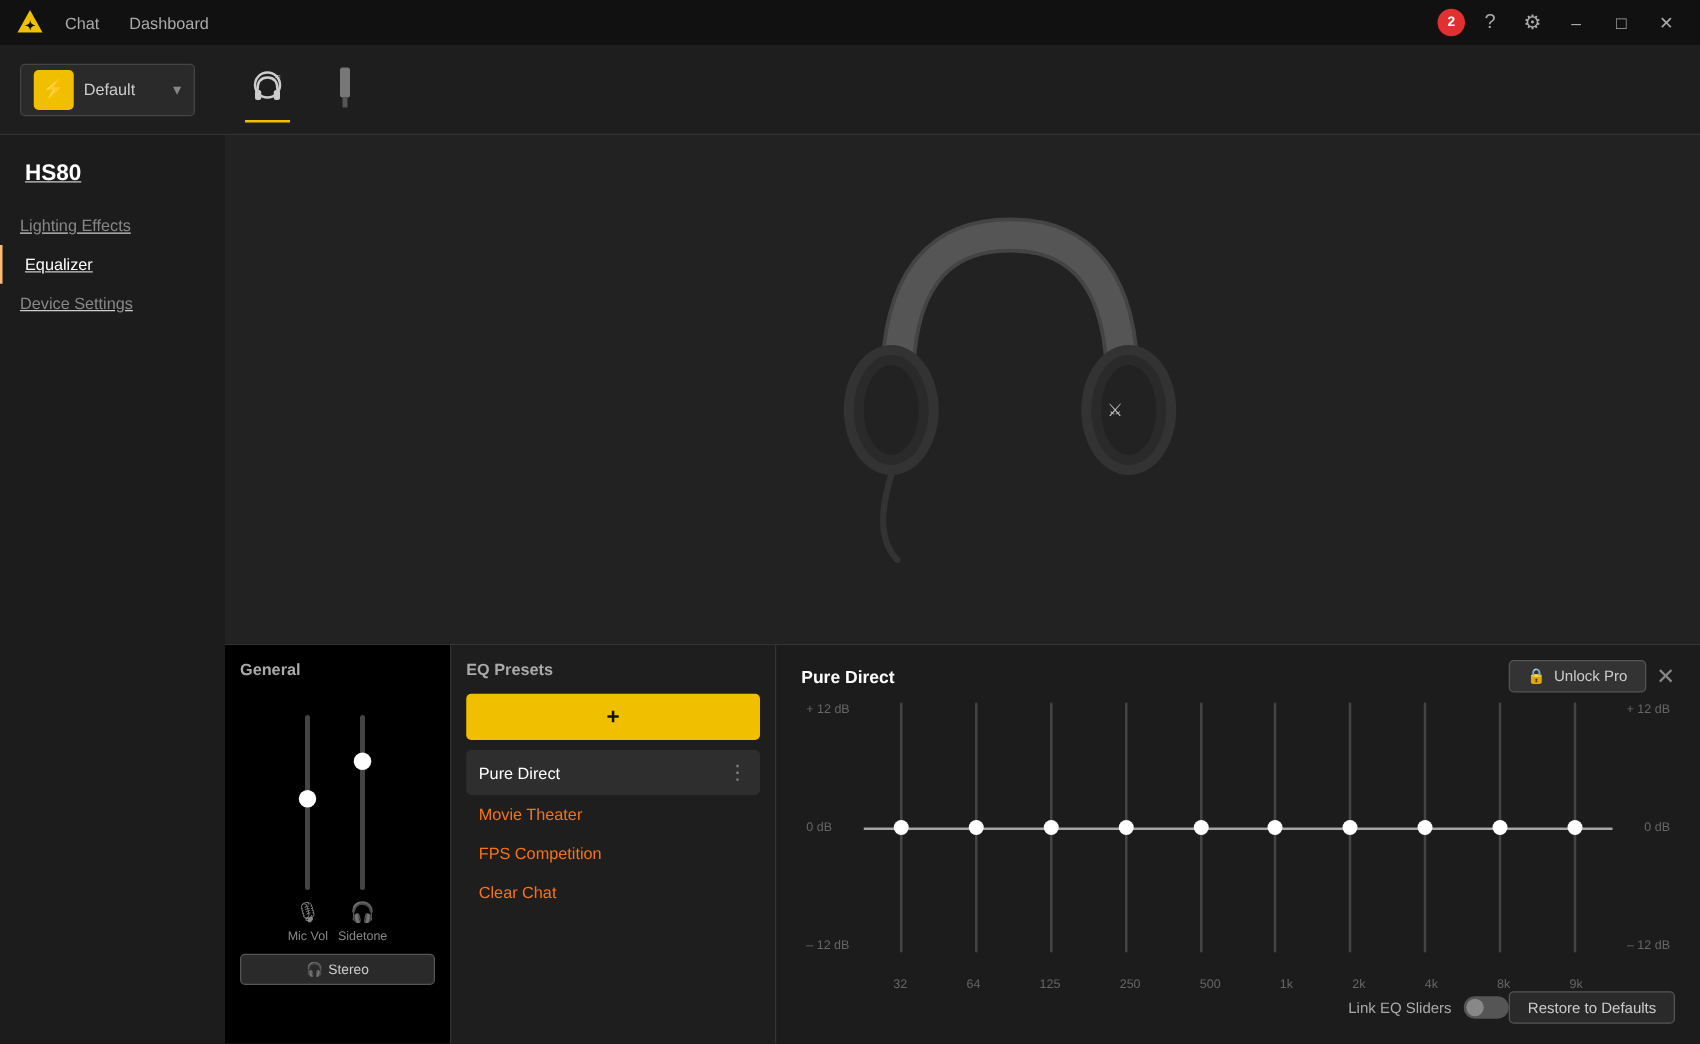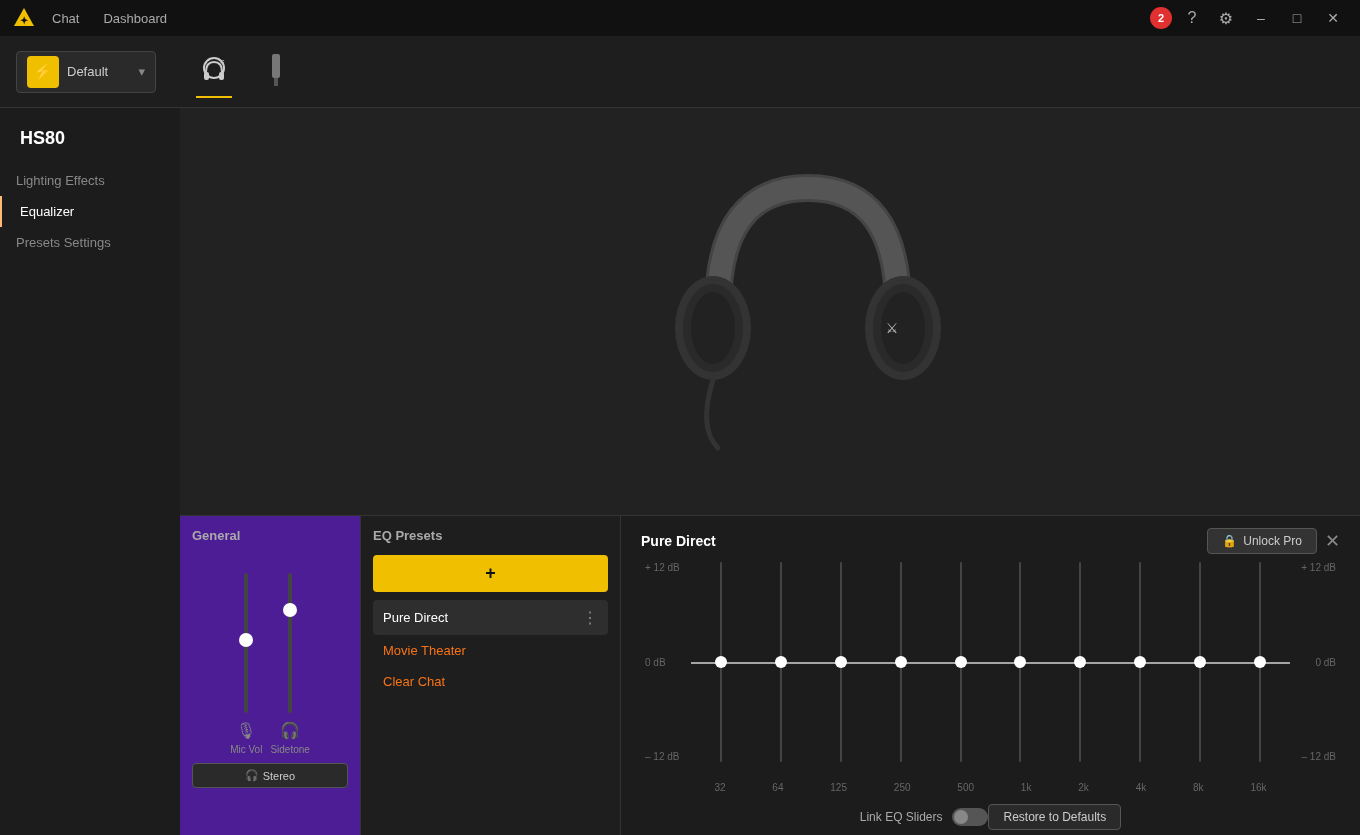--- a/index.html
+++ b/index.html
@@ -110,20 +110,21 @@
       bottom: -4px;
       left: 0; right: 0;
       height: 2px;
       background: #f0c000;
     }
 
     
     #main {
       display: flex;
       height: calc(835px - 36px - 72px);
+      text-decoration: underline;
     }
 
     
     #sidebar {
       width: 180px;
       background: #1c1c1c;
       padding: 20px 0;
     }
     .device-title {
       color: #fff;
@@ -157,21 +158,21 @@
       position: absolute;
       bottom: 0; left: 0; right: 0;
       height: 320px;
       display: flex;
       background: #1c1c1c;
     }
 
     
     #general-panel {
       width: 180px;
-      background: #4c1d95;
+      background: #000000;
       border-top: 1px solid #333;
       padding: 12px;
     }
     .panel-title {
       font-size: 13px;
       color: #aaa;
       margin-bottom: 12px;
       font-weight: 600;
     }
     .sliders-area {
@@ -379,22 +380,22 @@
       justify-content: space-around;
       padding: 0 50px;
       font-size: 10px;
       color: #666;
       margin-top: 20px;
     }
 
     .eq-footer {
       display: flex;
       align-items: center;
-      justify-content: center;
-      margin-top: 11px;
+      justify-content: flex-end;
+      margin-top: 0;
     }
     .link-eq-label {
       font-size: 12px;
       color: #aaa;
     }
     .toggle-switch {
       width: 36px; height: 18px;
       background: #555;
       border-radius: 9px;
       position: relative;
@@ -471,21 +472,21 @@
     </div>
   </div>
 </div>
 
 <div id="main">
 
   <div id="sidebar">
     <div class="device-title">HS80</div>
     <div class="nav-item">Lighting Effects</div>
     <div class="nav-item active">Equalizer</div>
-    <div class="nav-item">Presets Settings</div>
+    <div class="nav-item">Device Settings</div>
   </div>
 
   <div id="center">
 
     <div class="headset-image">
       <svg viewBox="0 0 380 340" class="headset-svg">
 
         <path d="M100 180 Q100 60 190 60 Q280 60 280 180" fill="none" stroke="#444" stroke-width="28" stroke-linecap="round"></path>
         <path d="M100 180 Q100 60 190 60 Q280 60 280 180" fill="none" stroke="#555" stroke-width="22" stroke-linecap="round"></path>
 
@@ -533,20 +534,23 @@
 
       <div id="eq-presets-panel">
         <div class="panel-title">EQ Presets</div>
         <button class="add-preset-btn">+</button>
         <div class="preset-item active">
           <span>Pure Direct</span>
           <span class="preset-more">⋮</span>
         </div>
         <div class="preset-item">
           <span>Movie Theater</span>
+        </div>
+        <div class="preset-item">
+          <span>FPS Competition</span>
         </div>
         <div class="preset-item">
           <span>Clear Chat</span>
         </div>
       </div>
 
       <div id="eq-panel">
         <div class="eq-header">
           <span class="eq-title">Pure Direct</span>
           <div class="eq-header-right">
@@ -634,21 +638,21 @@
         <div class="eq-freq-labels">
           <span>32</span>
           <span>64</span>
           <span>125</span>
           <span>250</span>
           <span>500</span>
           <span>1k</span>
           <span>2k</span>
           <span>4k</span>
           <span>8k</span>
-          <span>16k</span>
+          <span>9k</span>
         </div>
 
         <div class="eq-footer">
           <div style="display:flex;align-items:center;gap:10px;">
             <span class="link-eq-label">Link EQ Sliders</span>
             <div class="toggle-switch">
               <div class="toggle-knob"></div>
             </div>
           </div>
           <button class="restore-btn">Restore to Defaults</button>

